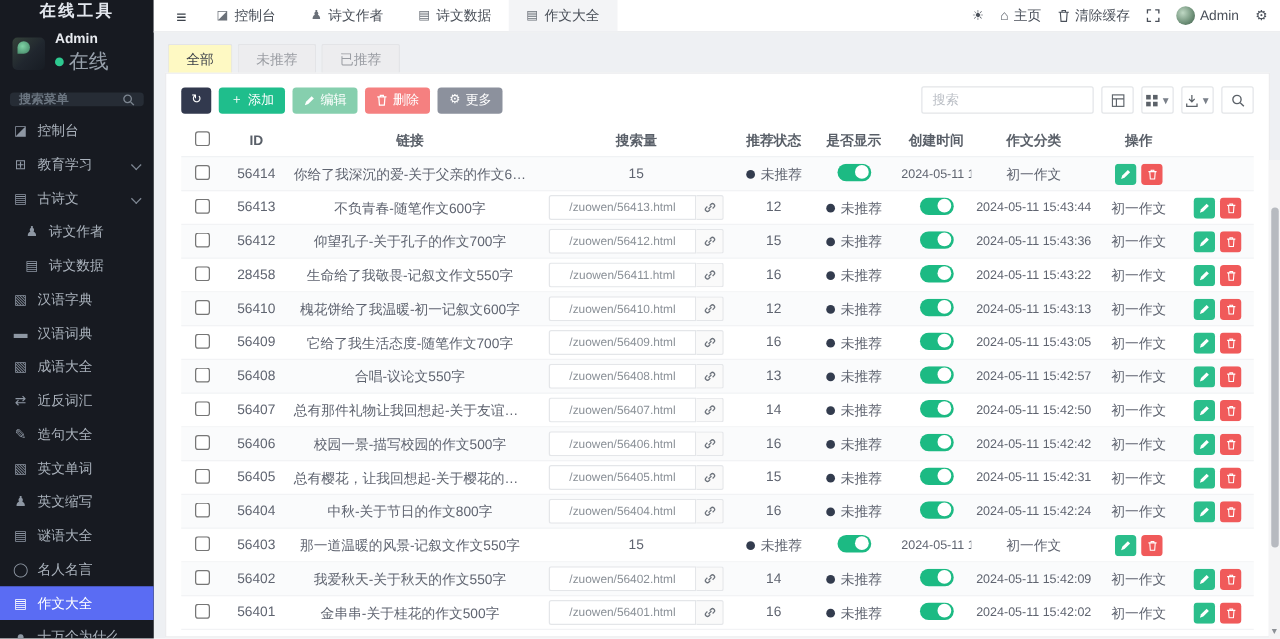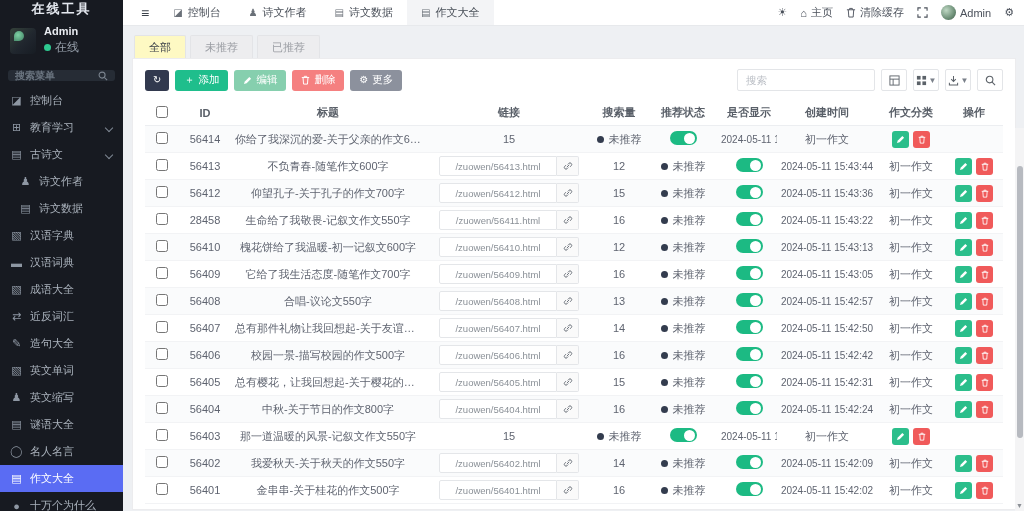--- a/index.html
+++ b/index.html
@@ -8,21 +8,21 @@
   .app { position:relative; width:1024px; height:511px; overflow:hidden; display:flex; background:#eef0f3; }
 
   
   .sidebar { width:123px; min-width:123px; background:#171a21; color:#b2bac4; display:flex; flex-direction:column; overflow:hidden; }
   .logo { height:26px; display:flex; align-items:center; justify-content:center; font-size:13px; font-weight:bold; color:#e3e7ee; letter-spacing:2px; }
   .user { display:flex; align-items:center; gap:8px; padding:7px 10px 6px; }
   .avatar-sq { width:26px; height:26px; border-radius:4px; background:linear-gradient(135deg,#35423a 0%,#20262e 55%,#171c23 100%); position:relative; overflow:hidden; }
   .avatar-sq::after { content:""; position:absolute; left:4px; top:3px; width:10px; height:10px; border-radius:50% 50% 50% 0; background:radial-gradient(circle at 40% 40%,#7fd3a5,#3f7f62); }
   .uinfo { display:flex; flex-direction:column; gap:2px; }
   .uname { font-size:11px; font-weight:bold; color:#e8ebf0; }
-  .ustatus { font-size:12px; color:#98a1ac; display:flex; align-items:center; gap:4px; }
+  .ustatus { font-size:16px; color:#98a1ac; display:flex; align-items:center; gap:4px; }
   .ustatus .dot { width:7px; height:7px; border-radius:50%; background:#2ec990; }
   .side-search { margin:8px 8px 6px; height:22px; background:#262c35; border-radius:3px; display:flex; align-items:center; padding:0 7px; gap:4px; }
   .side-search input { flex:1; min-width:0; background:transparent; border:none; outline:none; color:#aeb6c0; font-size:10px;font-weight:bold; }
   .side-search input::placeholder { color:#6b7580; }
   .side-menu { flex:1; display:flex; flex-direction:column; }
   .side-item { height:27px; min-height:27px; display:flex; align-items:center; gap:7px; padding:0 10px; font-size:11px; color:#aab2bc; cursor:pointer; position:relative; }
   .side-item .mi { width:13px; font-size:11px; color:#8e97a3; text-align:center; }
   .side-item.indent-2 { padding-left:19px; }
   .side-item.active { background:#5a6cf3; color:#fff; }
   .side-item.active .mi { color:#fff; }
@@ -323,21 +323,20 @@
                   <circle cx="5" cy="5" r="3.6" fill="none" stroke="#5c6269" stroke-width="1.2"></circle>
                   <line x1="7.8" y1="7.8" x2="11" y2="11" stroke="#5c6269" stroke-width="1.2"></line>
                 </svg>
               </button>
           </div>
         </div>
 
         <div class="grid thead">
           <div><input type="checkbox" class="cb" style=""></div>
           <div>ID</div>
-          <div>标题</div>
           <div>链接</div>
           <div>搜索量</div>
           <div>推荐状态</div>
           <div>是否显示</div>
           <div>创建时间</div>
           <div>作文分类</div>
           <div>操作</div>
         </div>
 
         <div class="tbody">

